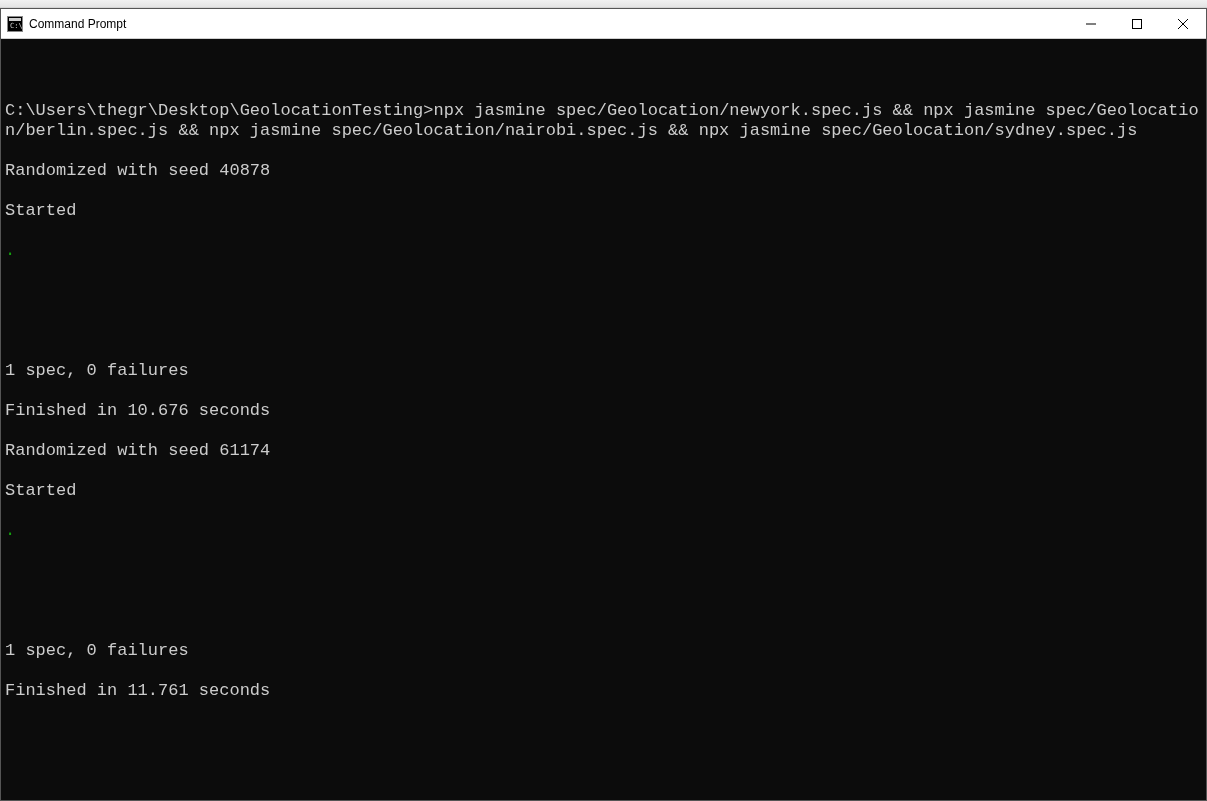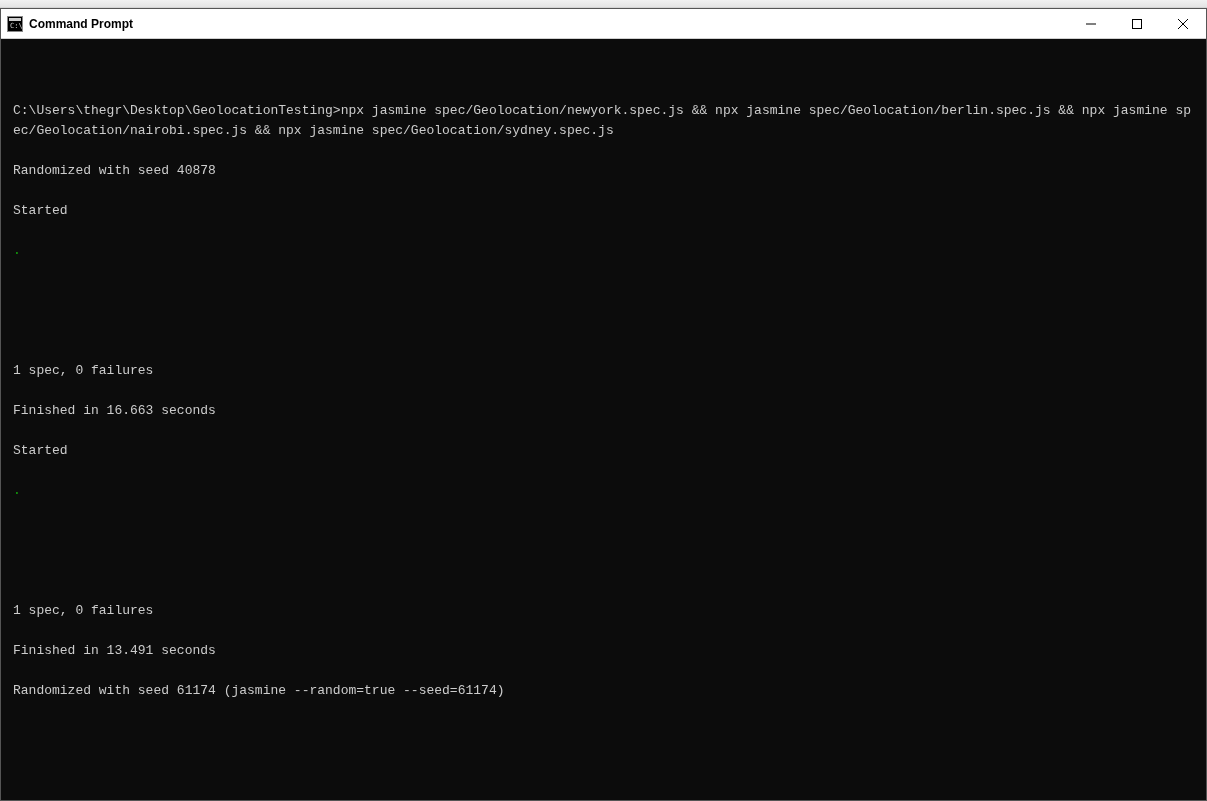--- a/index.html
+++ b/index.html
@@ -53,21 +53,20 @@
       display: flex;
       align-items: center;
       justify-content: center;
     }
     .title-icon svg {
       width: 16px;
       height: 16px;
     }
     .title-text {
       flex: 0 0 auto;
-      font-weight: bold;
     }
     .title-spacer {
       flex: 1;
     }
     .win-controls {
       display: flex;
       height: 100%;
     }
     .win-btn {
       width: 46px;
@@ -83,23 +82,23 @@
       width: 10px;
       height: 10px;
       stroke: currentColor;
       stroke-width: 1;
       fill: none;
     }
     .terminal {
       flex: 1;
       background: #0c0c0c;
       color: #cccccc;
-      font-size: 13px;
+      font-size: 17px;
       line-height: 20px;
-      padding: 2px 12px;
+      padding: 2px 4px;
       white-space: pre-wrap;
       word-break: break-all;
       overflow: hidden;
       font-family: Consolas, 'Courier New', monospace;
     }
     .line {
       min-height: 20px;
     }
     .dot-green {
       color: #13a10e;
@@ -145,28 +144,28 @@
 
   <div class="terminal">
 <div class="line"></div>
 <div class="line"><span class="prompt-line">C:\Users\thegr\Desktop\GeolocationTesting&gt;</span><span>npx jasmine spec/Geolocation/newyork.spec.js &amp;&amp; npx jasmine spec/Geolocation/berlin.spec.js &amp;&amp; npx jasmine spec/Geolocation/nairobi.spec.js &amp;&amp; npx jasmine spec/Geolocation/sydney.spec.js</span></div>
 <div class="line">Randomized with seed 40878</div>
 <div class="line">Started</div>
 <div class="line dot-green">.</div>
 <div class="line"></div>
 <div class="line"></div>
 <div class="line">1 spec, 0 failures</div>
-<div class="line">Finished in 16.663 seconds</div>
+<div class="line">Finished in 10.676 seconds</div>
+<div class="line">Randomized with seed 61174</div>
 <div class="line">Started</div>
 <div class="line dot-green">.</div>
 <div class="line"></div>
 <div class="line"></div>
 <div class="line">1 spec, 0 failures</div>
-<div class="line">Finished in 13.491 seconds</div>
-<div class="line">Randomized with seed 61174 (jasmine --random=true --seed=61174)</div>
+<div class="line">Finished in 11.761 seconds</div>
 
 
 
 
 
 
 
 
 
 

